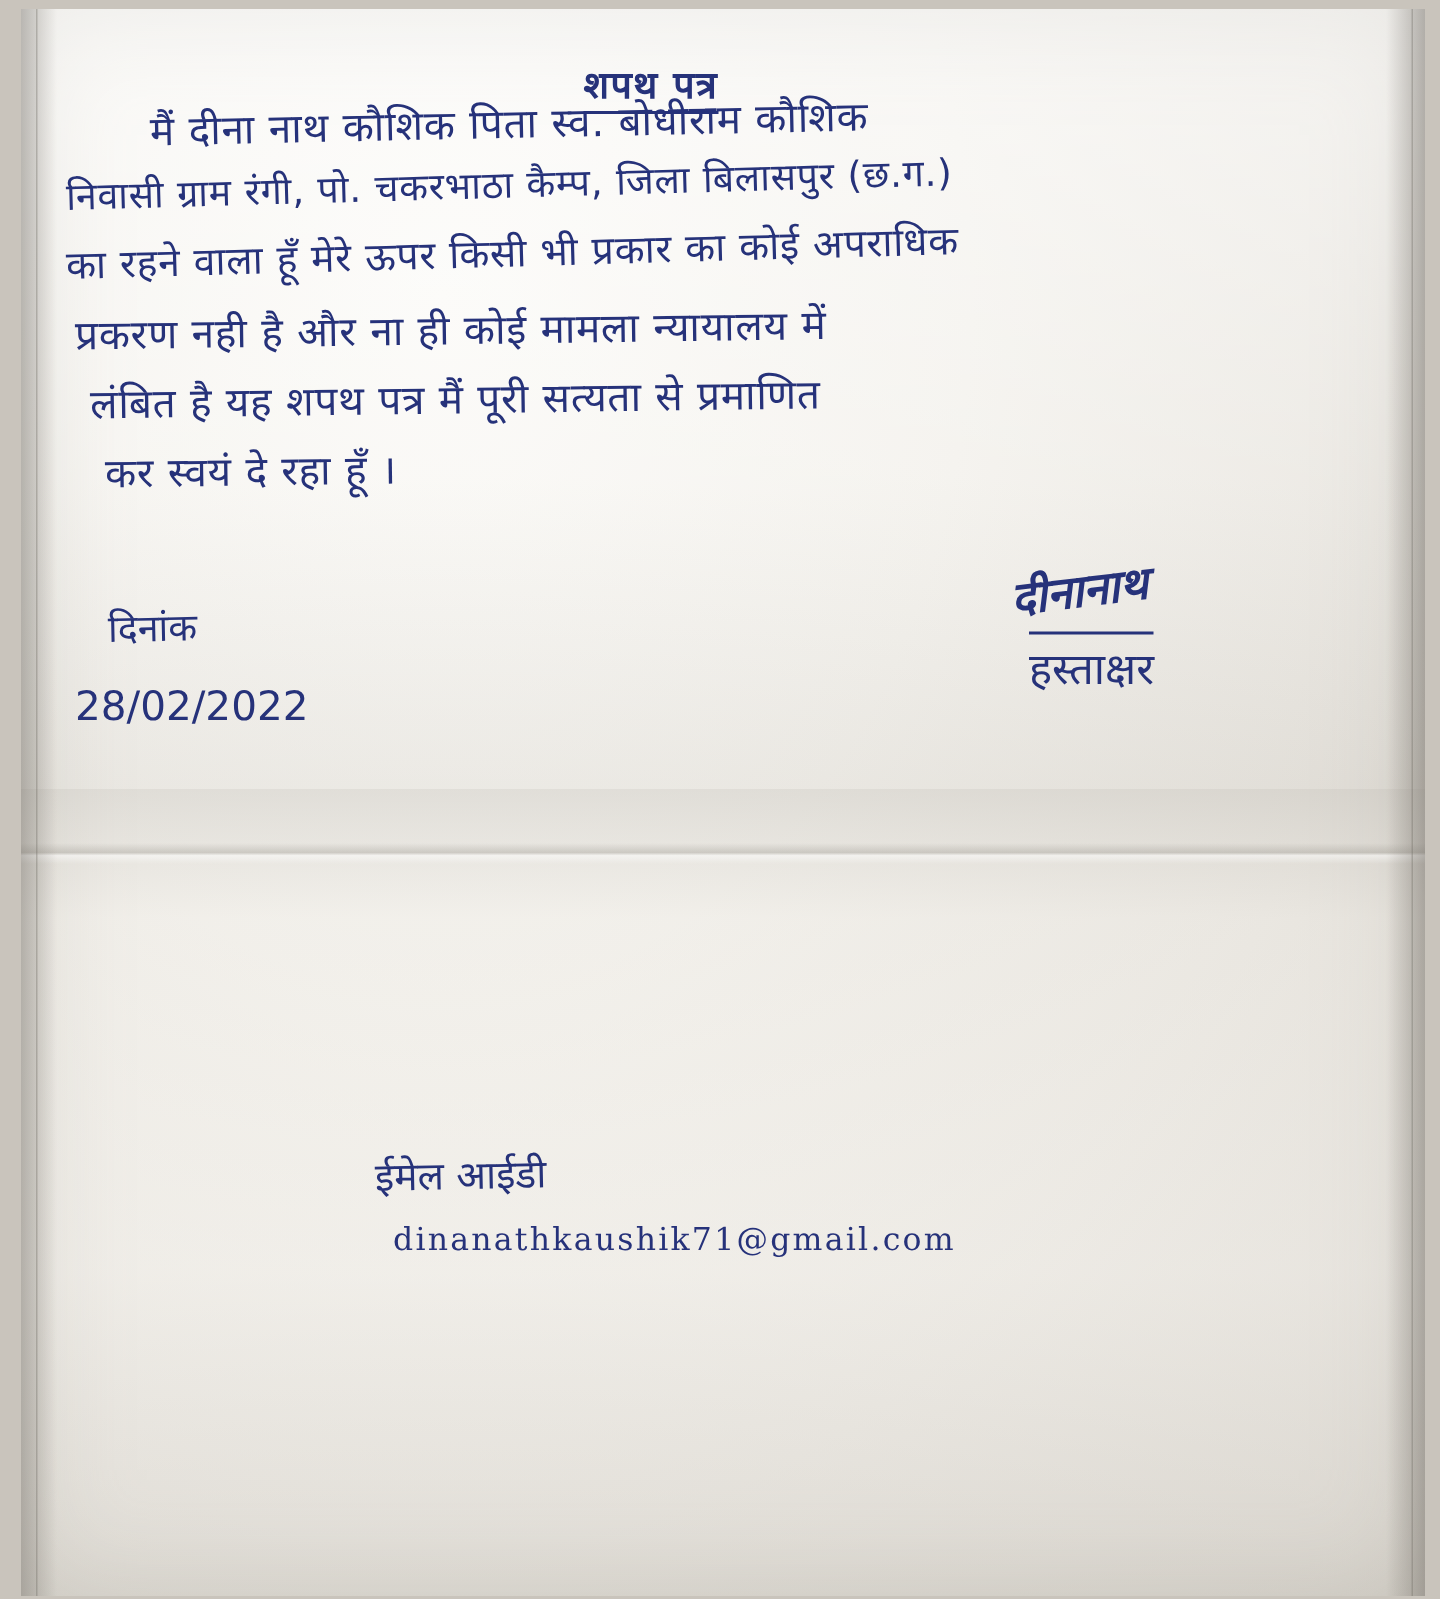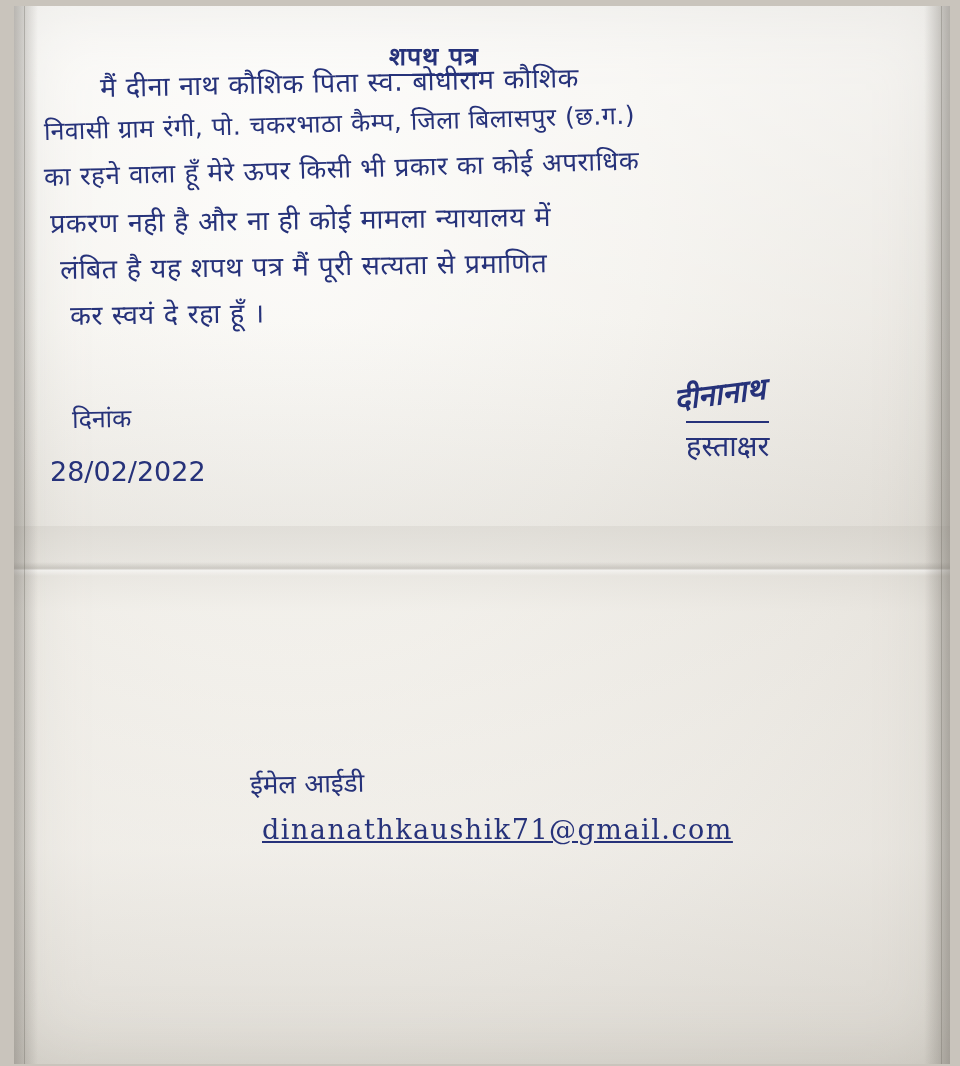--- a/index.html
+++ b/index.html
@@ -110,25 +110,24 @@
     font-family: "DejaVu Serif", serif;
     font-style: italic;
     font-weight: 600;
     transform: rotate(-7deg);
   }
   .hw-email-label {
     font-size: 26px;
     font-weight: 500;
   }
   .hw-email {
-    font-size: 27px;
+    font-size: 21px;
     font-family: "DejaVu Serif", serif;
     font-weight: 500;
     letter-spacing: 1.5px;
-    text-decoration: underline;
   }
   .tilt1 { transform: rotate(-1.2deg); }
   .tilt2 { transform: rotate(-1.6deg); }
   .tilt3 { transform: rotate(-0.8deg); }
 </style>
 </head>
 <body>
 
 <div class="page">
   <div class="paper">

